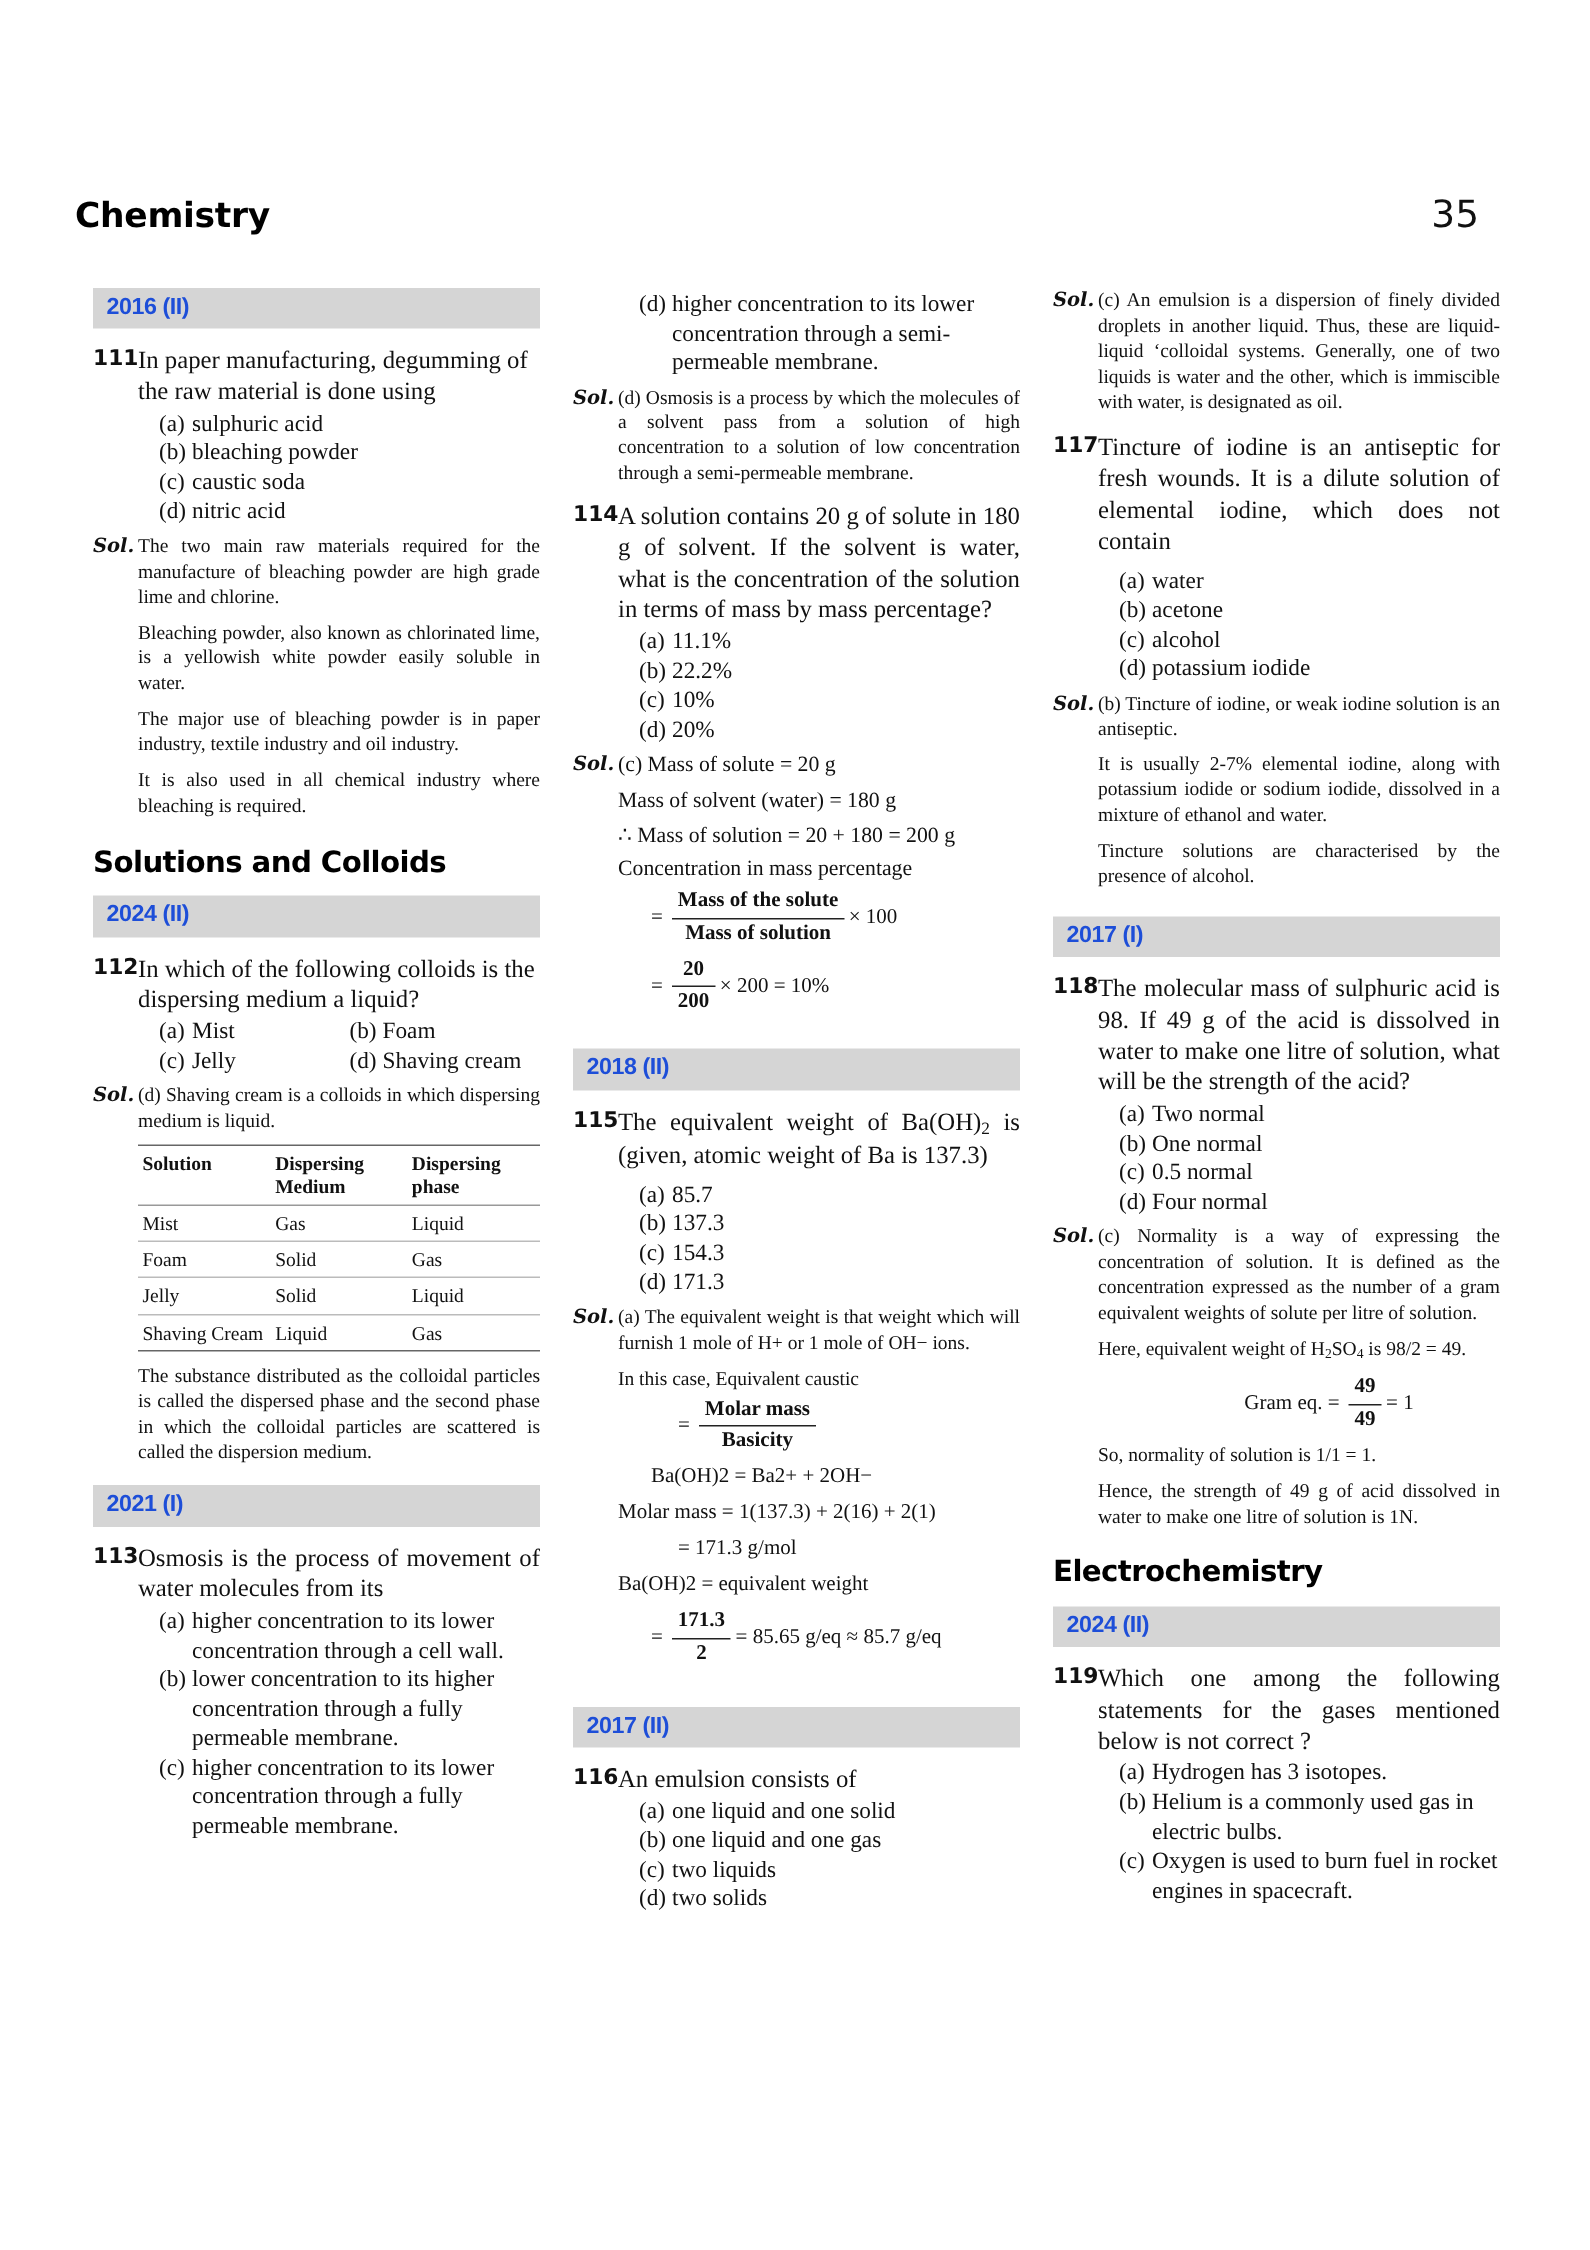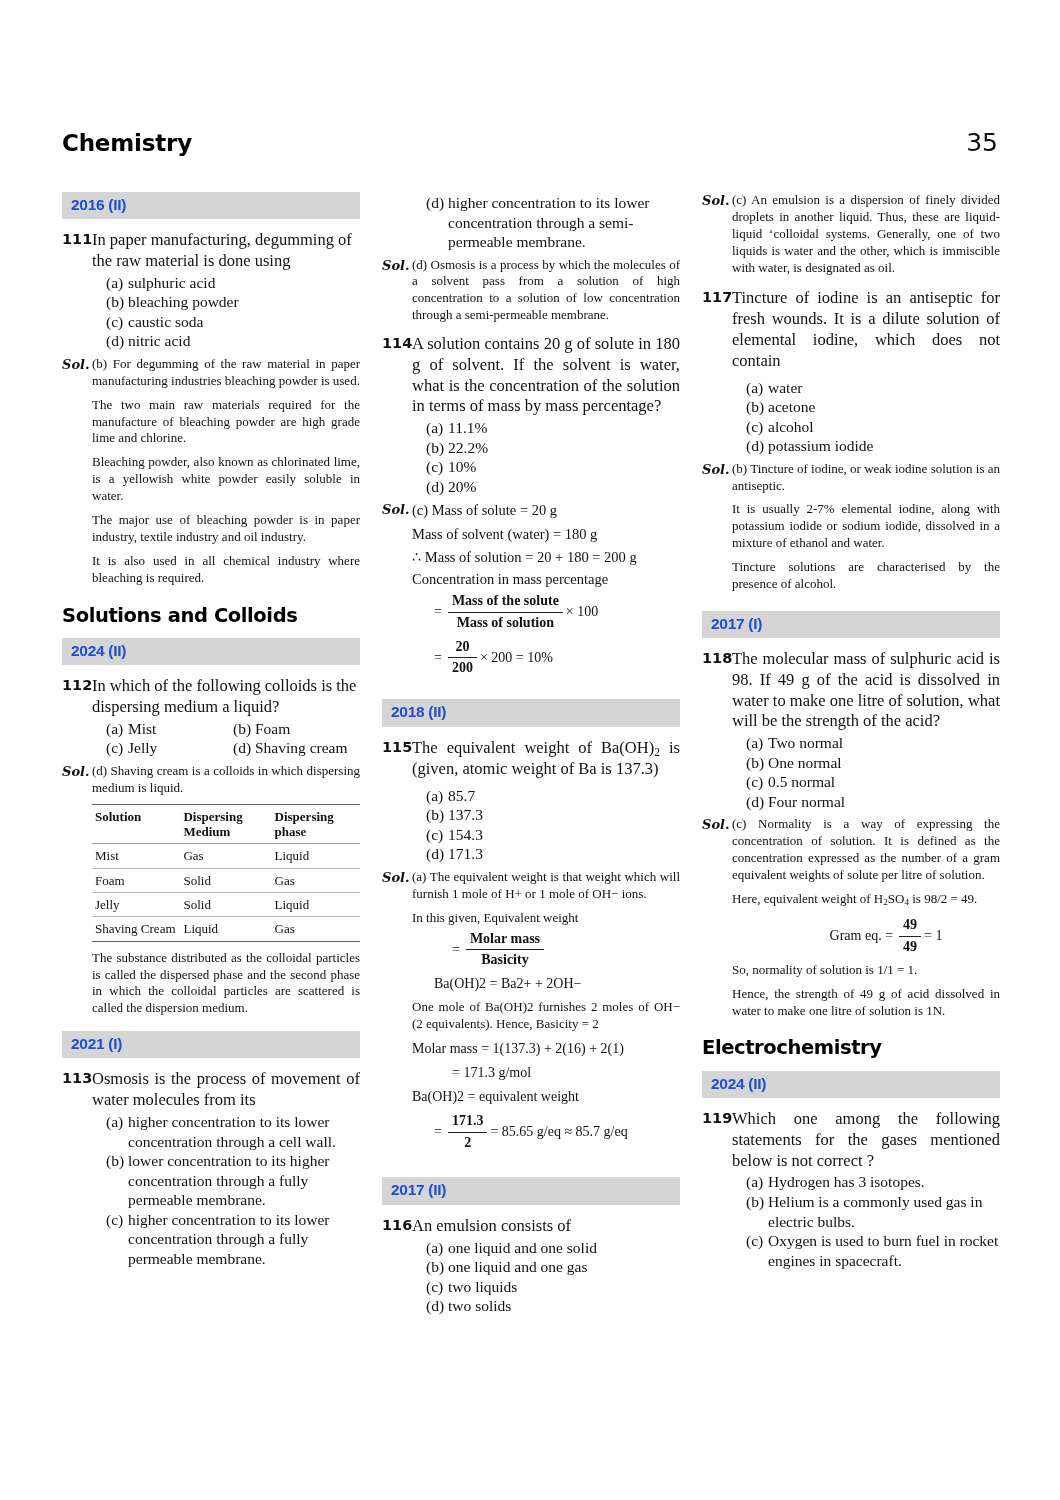--- a/index.html
+++ b/index.html
@@ -18,21 +18,21 @@
   .page {
     position: absolute;
     left: 0; top: 0;
     width: 1060px;
     height: 1500px;
     background: #fff;
   }
   
   .page-header {
     position: absolute;
-    left: 62px;
+    left: 50px;
     top: 128px;
     width: 936px;
     display: flex;
     align-items: baseline;
     justify-content: space-between;
   }
   .header-title {
     font-family: "DejaVu Sans", sans-serif;
     font-weight: bold;
     font-size: 23px;
@@ -234,21 +234,20 @@
               <span class="lbl">(d)</span>
               <span class="txt">nitric acid</span>
             </div>
           </div>
         </div>
       </div>
 
       <div class="sol">
         <div class="sol-tag">Sol.</div>
         <div class="sol-body">
-          <p>(b) For degumming of the raw material in paper manufacturing industries bleaching powder is used.</p>
           <p>The two main raw materials required for the manufacture of bleaching powder are high grade lime and chlorine.</p>
           <p>Bleaching powder, also known as chlorinated lime, is a yellowish white powder easily soluble in water.</p>
           <p>The major use of bleaching powder is in paper industry, textile industry and oil industry.</p>
           <p>It is also used in all chemical industry where bleaching is required.</p>
         </div>
       </div>
 
       <div class="section-head">Solutions and Colloids</div>
 
       <div class="year-bar">2024 (II)</div>
@@ -442,33 +441,32 @@
               <span class="txt">171.3</span>
             </div>
           </div>
         </div>
       </div>
 
       <div class="sol">
         <div class="sol-tag">Sol.</div>
         <div class="sol-body">
           <p>(a) The equivalent weight is that weight which will furnish 1 mole of H+ or 1 mole of OH− ions.</p>
-          <p class="nj" style="margin-bottom:2px">In this given, Equivalent weight</p>
+          <p class="nj" style="margin-bottom:2px">In this case, Equivalent caustic</p>
 
           <div class="math math-ind2 eqrow">
             <span class="eq">=</span>
             <span class="frac">
               <span class="num">Molar mass</span>
               <span class="den">Basicity</span>
             </span>
           </div>
 
           <div class="math math-ind">Ba(OH)2 = Ba2+ + 2OH−</div>
 
-          <p>One mole of Ba(OH)2 furnishes 2 moles of OH− (2 equivalents). Hence, Basicity = 2</p>
 
           <div class="math">Molar mass = 1(137.3) + 2(16) + 2(1)</div>
           <div class="math math-ind2">= 171.3 g/mol</div>
           <div class="math">Ba(OH)2 = equivalent weight</div>
 
           <div class="math math-ind eqrow">
             <span class="eq">=</span>
             <span class="frac">
               <span class="num">171.3</span>
               <span class="den">2</span>

